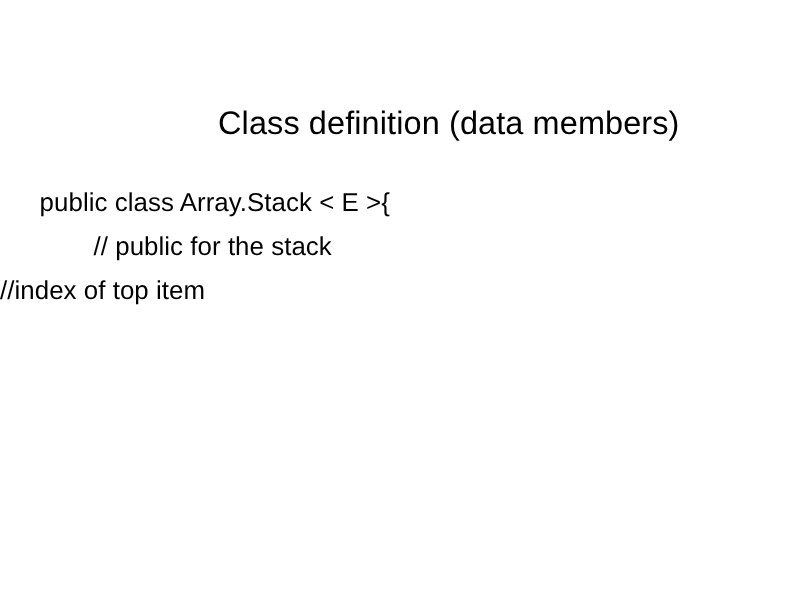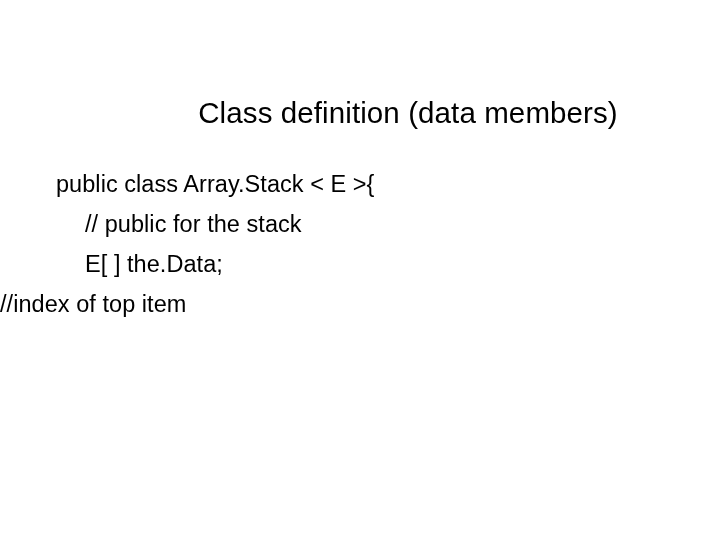--- a/index.html
+++ b/index.html
@@ -52,37 +52,36 @@
   .code-line {
     font-size: 23.5px;
     line-height: 40px;
     height: 40px;
     font-weight: 400;
     color: #000000;
     white-space: pre;
     letter-spacing: 0.05px;
   }
 
-  .code-line.indent-0 { padding-left: 56px; }
+  .code-line.indent-0 { padding-left: 36px; }
   .code-line.indent-1 { padding-left: 85px; }
   .code-line.indent-2 { }
 </style>
 </head>
 <body>
 
 <div class="slide">
 
   <h1 class="slide-title">Class definition (data members)</h1>
 
   <div class="code-block">
 
     <div class="code-line indent-0">public class Array.Stack &lt; E &gt;{</div>
 
     <div class="code-line indent-1">// public for the stack</div>
 
-    <div class="code-line indent-1">E[ ] the.Data;</div>
 
     <div class="code-line indent-2">//index of top item</div>
 
 
   </div>
 
 </div>
 
 </body></html>

